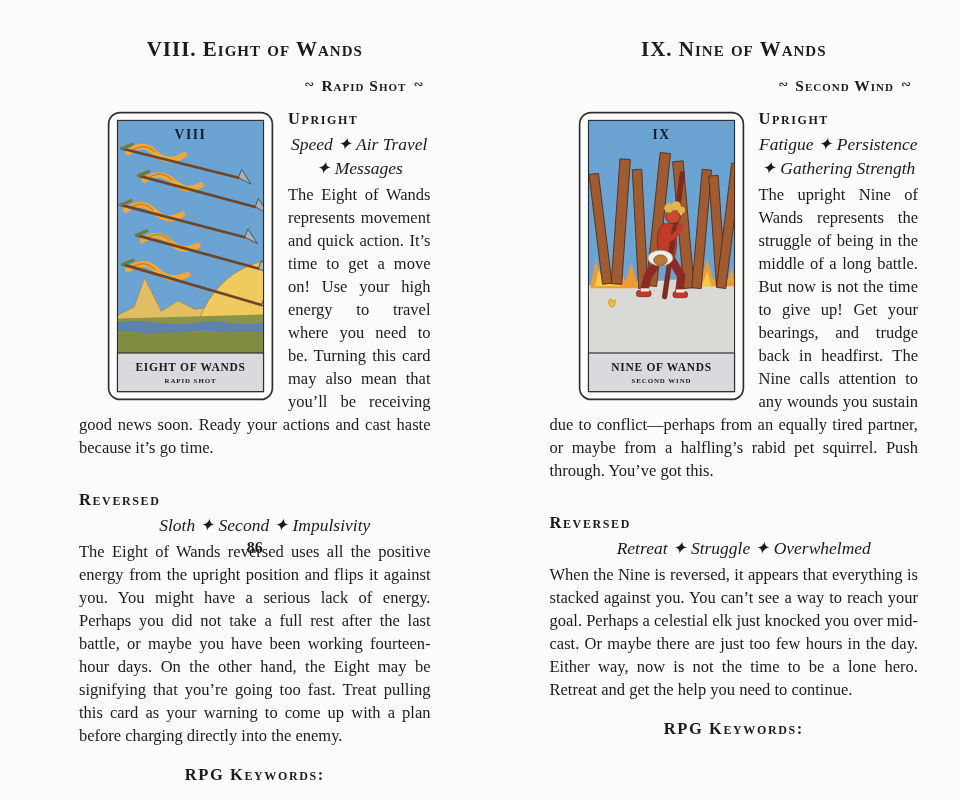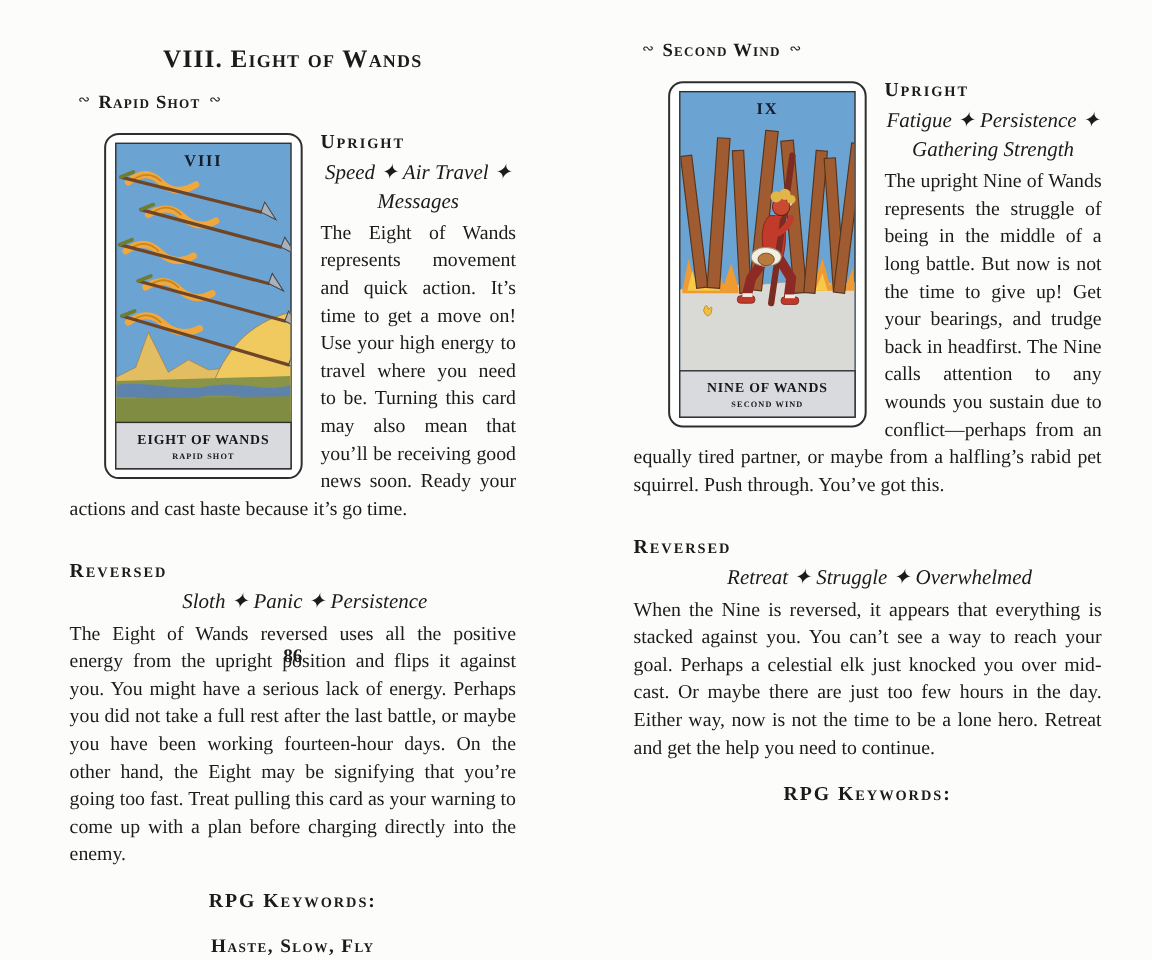--- a/index.html
+++ b/index.html
@@ -2,30 +2,30 @@
 <html><head>
 <meta charset="utf-8">
 <style>
   html,body{margin:0;padding:0;}
   body{
     width:960px;height:800px;background:#fcfcfb;
     font-family:"Liberation Serif","DejaVu Serif",serif;
     color:#1b1b1b;overflow:hidden;
   }
   .spread{display:flex;width:960px;height:800px;}
-  .page{position:relative;box-sizing:border-box;width:480px;height:589px;padding-top:30px;}
+  .page{position:relative;box-sizing:border-box;width:480px;height:589px;padding-top:30px;margin-left:21px;}
   .page.left{padding-left:58px;padding-right:50px;}
   .page.right{padding-left:48px;padding-right:42px;}
 
   .page-title{
     text-align:center;font-variant:small-caps;font-weight:700;
     font-size:21px;letter-spacing:1px;margin-top:6px;line-height:26px;
   }
   .page-subtitle{
-    text-align:left;font-variant:small-caps;font-weight:700;
+    text-align:right;font-variant:small-caps;font-weight:700;
     font-size:15.5px;letter-spacing:1px;margin-top:3px;line-height:20px;
   }
   .ornament{font-size:12px;font-weight:400;position:relative;top:-3px;padding:0 7px;letter-spacing:0;}
 
   .card-wrap{float:left;margin:14px 14px 8px 0;padding-left:28px;}
   .card-svg{display:block;}
 
   .section-heading{
     font-variant:small-caps;font-weight:700;
     font-size:16.5px;letter-spacing:1.6px;margin:10px 0 1px 0;line-height:24px;
@@ -119,31 +119,32 @@
         <text x="80" y="261" text-anchor="middle" font-size="6.6" font-weight="700" letter-spacing="0.9" fill="#15181d">RAPID SHOT</text>
       </svg>
     </div>
 
     <h2 class="section-heading">Upright</h2>
     <div class="keywords">Speed ✦ Air Travel ✦ Messages</div>
     <p class="body-text">The Eight of Wands represents movement and quick action. It’s time to get a move on! Use your high energy to travel where you need to be. Turning this card may also mean that you’ll be receiving good news soon. Ready your actions and cast haste because it’s go time.</p>
 
     <div class="reversed-block">
       <h2 class="section-heading">Reversed</h2>
-      <div class="keywords">Sloth ✦ Panic ✦ Persistence</div>
+      <div class="keywords">Sloth ✦ Second ✦ Impulsivity</div>
       <p class="body-text">The Eight of Wands reversed uses all the positive energy from the upright position and flips it against you. You might have a serious lack of energy. Perhaps you did not take a full rest after the last battle, or maybe you have been working fourteen-hour days. On the other hand, the Eight may be signifying that you’re going too fast. Treat pulling this card as your warning to come up with a plan before charging directly into the enemy.</p>
     </div>
 
     <h2 class="rpg-heading">RPG Keywords:</h2>
     <div class="rpg-list">Haste, Slow, Fly</div>
 
     <div class="page-number">86</div>
   </section>
 
   <section class="page right">
+    <h1 class="page-title">IX. Nine of Wands</h1>
     <div class="page-subtitle"><span class="ornament">∾</span><span>Second Wind</span><span class="ornament">∾</span></div>
 
     <div class="card-wrap">
       <svg class="card-svg" width="167" height="290" viewBox="0 0 160 278" xmlns="http://www.w3.org/2000/svg">
         <rect x="1.5" y="1.5" width="157" height="275" rx="11" fill="#ffffff" stroke="#2e2e2e" stroke-width="1.6"></rect>
         <rect x="10" y="9" width="140" height="260" fill="#6ba3d2" stroke="#2e2e2e" stroke-width="1.1"></rect>
         <clipPath id="artR">
             <rect x="10.5" y="9.5" width="139" height="222.5"></rect>
           </clipPath>
         <g clip-path="url(#artR)">

